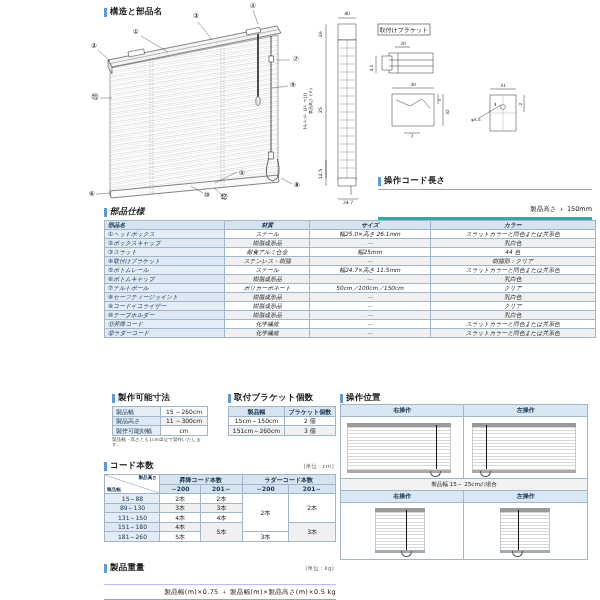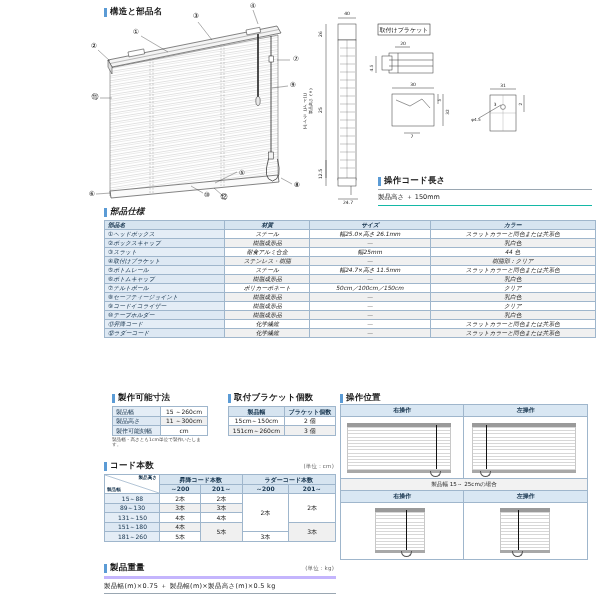--- a/index.html
+++ b/index.html
@@ -43,22 +43,22 @@
   
   #mkdim{left:112px;top:392px;width:96px;}
   #brkt{left:228px;top:392px;width:108px;}
   #cords{left:104px;top:460px;width:232px;}
   #weight{left:104px;top:562px;width:232px;}
   #fold{left:345px;top:562px;width:240px;}
   #oppos{left:340px;top:392px;width:248px;}
   #opcord{left:378px;top:163px;width:214px;margin-top:12px;}
 
   .note{font-size:4.6px;color:#444;margin-top:1px;line-height:1.3;}
-  .formula{font-size:6.5px;text-align:left;padding:3px 0 2px;border-top:3px solid #c4b5fd;border-bottom:1px solid #9aa7b2;margin-top:2px;letter-spacing:.3px;}
-  .opcord-val{font-size:6.5px;text-align:left;padding:3px 0 3px;border-top:1px solid #9aa7b2;border-bottom:1px solid #14b8a6;margin-top:2px;}
+  .formula{font-size:6.5px;text-align:right;padding:3px 0 2px;border-top:1px solid #c4b5fd;border-bottom:1px solid #9aa7b2;margin-top:10px;letter-spacing:.3px;}
+  .opcord-val{font-size:6.5px;text-align:right;padding:15px 0 3px;border-top:1px solid #9aa7b2;border-bottom:5px solid #14b8a6;margin-top:2px;}
 
   
   .op-tbl{width:100%;border-collapse:collapse;font-size:6px;}
   .op-tbl td,.op-tbl th{border:1px solid #9fb6cc;padding:0;}
   .op-tbl th{background:#d9e7f3;font-weight:bold;font-size:6px;color:#14324c;padding:1px 0;}
   .op-tbl td.caption{background:#f2f2f2;text-align:center;font-size:5.6px;padding:1.5px 0;color:#222;}
   .op-cell{height:61px;position:relative;background:#fff;}
   .op-cell.small{height:56px;}
 
   

